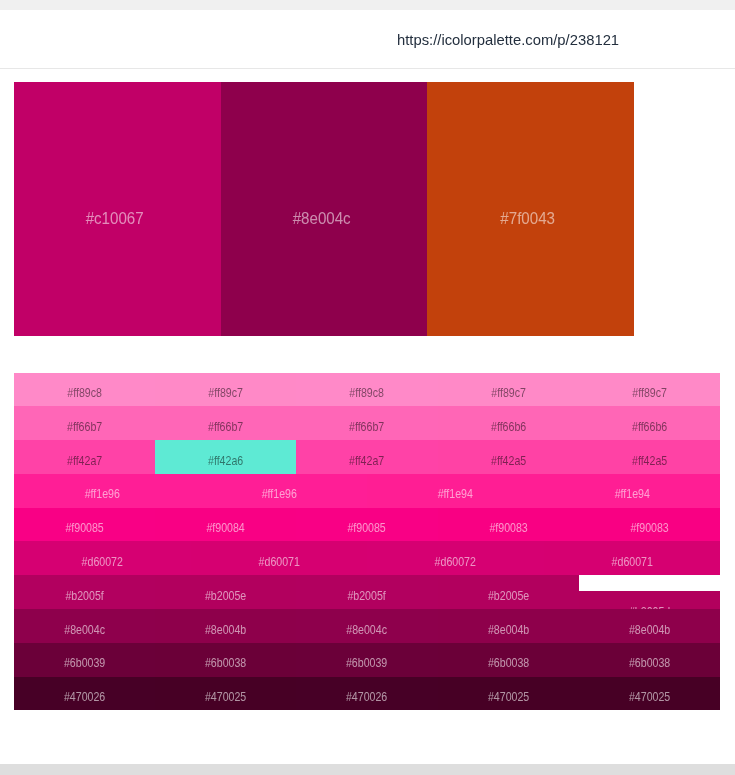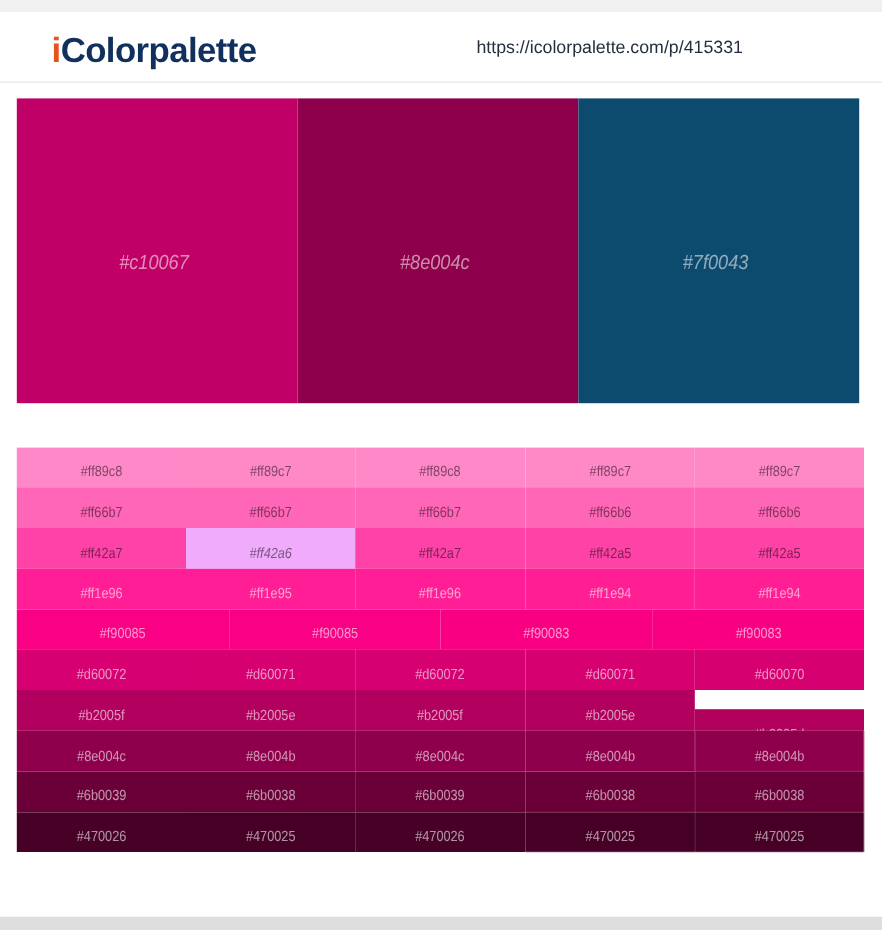--- a/index.html
+++ b/index.html
@@ -15,23 +15,22 @@
     border-bottom:1px solid #e7e7e7;
     display:flex; align-items:center;
     position:relative;
   }
   .logo { position:absolute; left:43px; top:19px; font-size:29px; font-weight:bold; letter-spacing:-0.5px; line-height:1; transform:translateZ(0); }
   .logo .i { color:#e8521b; }
   .logo .rest { color:#12305e; }
   .url { position:absolute; left:397px; top:23px; font-size:14.8px; color:#232f3e; line-height:1; transform:translateZ(0); }
 
   .palette {
-    position:absolute; left:14px; top:82px; width:702px; height:254px;
+    position:absolute; left:14px; top:82px; width:620px; height:254px;
     display:flex;
-    font-style:italic;
   }
   .swatch { flex:1 1 0; position:relative; }
   .swatch span {
     position:absolute; left:0; right:0; top:128px;
     text-align:center; font-size:17px; color:rgba(255,255,255,0.55);
     line-height:1; transform:scaleX(0.89) translateX(-3px) translateZ(0);
   }
 
   .grid {
     position:absolute; left:14px; top:372.5px; width:706px;
@@ -44,34 +43,31 @@
     transform:scaleX(0.87) translateX(0px) translateZ(0);
   }
   .footbar { position:absolute; left:0; top:764px; width:735px; height:11px; background:#dedede; }
 </style>
 </head>
 <body>
 
 <div class="topbar"></div>
 
 <div class="header">
-  <div class="logo">
-    <span class="i">i</span><span class="rest">Colorpalette</span>
-  </div>
-  <div class="url">https://icolorpalette.com/p/415331</div>
+  <div class="url">https://icolorpalette.com/p/238121</div>
 </div>
 
 <div class="palette" id="palette">
     <div class="swatch" style="background: rgb(193, 0, 103);">
       <span>#c10067</span>
     </div>
     <div class="swatch" style="background: rgb(142, 0, 76);">
       <span>#8e004c</span>
     </div>
-    <div class="swatch" style="background: #0c4a6e;">
+    <div class="swatch" style="background: #c2410c;">
       <span>#7f0043</span>
     </div>
   </div>
 <div class="grid" id="grid">
     <div class="grow">
       <div class="gcell" style="background: rgb(255, 137, 200);">
         <span style="color: rgba(0, 0, 0, 0.5);">#ff89c8</span>
       </div>
       <div class="gcell" style="background: rgb(255, 137, 199);">
         <span style="color: rgba(0, 0, 0, 0.5);">#ff89c7</span>
@@ -100,54 +96,54 @@
         <span style="color: rgba(0, 0, 0, 0.5);">#ff66b6</span>
       </div>
       <div class="gcell" style="background: rgb(255, 102, 182);">
         <span style="color: rgba(0, 0, 0, 0.5);">#ff66b6</span>
       </div>
     </div>
     <div class="grow">
       <div class="gcell" style="background: rgb(255, 66, 167);">
         <span style="color: rgba(0, 0, 0, 0.5);">#ff42a7</span>
       </div>
-      <div class="gcell" style="background: #f0abfc; font-style: italic;">
+      <div class="gcell" style="background: #5eead4;">
         <span style="color: rgba(0, 0, 0, 0.5);">#ff42a6</span>
       </div>
       <div class="gcell" style="background: rgb(255, 66, 167);">
         <span style="color: rgba(0, 0, 0, 0.5);">#ff42a7</span>
       </div>
       <div class="gcell" style="background: rgb(255, 66, 165);">
         <span style="color: rgba(0, 0, 0, 0.5);">#ff42a5</span>
       </div>
       <div class="gcell" style="background: rgb(255, 66, 165);">
         <span style="color: rgba(0, 0, 0, 0.5);">#ff42a5</span>
       </div>
     </div>
     <div class="grow">
       <div class="gcell" style="background: rgb(255, 30, 150);">
         <span style="color: rgba(255, 255, 255, 0.58);">#ff1e96</span>
       </div>
-      <div class="gcell" style="background: rgb(255, 30, 149);">
-        <span style="color: rgba(255, 255, 255, 0.58);">#ff1e95</span>
-      </div>
       <div class="gcell" style="background: rgb(255, 30, 150);">
         <span style="color: rgba(255, 255, 255, 0.58);">#ff1e96</span>
       </div>
       <div class="gcell" style="background: rgb(255, 30, 148);">
         <span style="color: rgba(255, 255, 255, 0.58);">#ff1e94</span>
       </div>
       <div class="gcell" style="background: rgb(255, 30, 148);">
         <span style="color: rgba(255, 255, 255, 0.58);">#ff1e94</span>
       </div>
     </div>
     <div class="grow">
       <div class="gcell" style="background: rgb(249, 0, 133);">
         <span style="color: rgba(255, 255, 255, 0.58);">#f90085</span>
       </div>
+      <div class="gcell" style="background: rgb(249, 0, 132);">
+        <span style="color: rgba(255, 255, 255, 0.58);">#f90084</span>
+      </div>
       <div class="gcell" style="background: rgb(249, 0, 133);">
         <span style="color: rgba(255, 255, 255, 0.58);">#f90085</span>
       </div>
       <div class="gcell" style="background: rgb(249, 0, 131);">
         <span style="color: rgba(255, 255, 255, 0.58);">#f90083</span>
       </div>
       <div class="gcell" style="background: rgb(249, 0, 131);">
         <span style="color: rgba(255, 255, 255, 0.58);">#f90083</span>
       </div>
     </div>
@@ -157,23 +153,20 @@
       </div>
       <div class="gcell" style="background: rgb(214, 0, 113);">
         <span style="color: rgba(255, 255, 255, 0.58);">#d60071</span>
       </div>
       <div class="gcell" style="background: rgb(214, 0, 114);">
         <span style="color: rgba(255, 255, 255, 0.58);">#d60072</span>
       </div>
       <div class="gcell" style="background: rgb(214, 0, 113);">
         <span style="color: rgba(255, 255, 255, 0.58);">#d60071</span>
       </div>
-      <div class="gcell" style="background: rgb(214, 0, 112);">
-        <span style="color: rgba(255, 255, 255, 0.58);">#d60070</span>
-      </div>
     </div>
     <div class="grow">
       <div class="gcell" style="background: rgb(178, 0, 95);">
         <span style="color: rgba(255, 255, 255, 0.58);">#b2005f</span>
       </div>
       <div class="gcell" style="background: rgb(178, 0, 94);">
         <span style="color: rgba(255, 255, 255, 0.58);">#b2005e</span>
       </div>
       <div class="gcell" style="background: rgb(178, 0, 95);">
         <span style="color: rgba(255, 255, 255, 0.58);">#b2005f</span>

